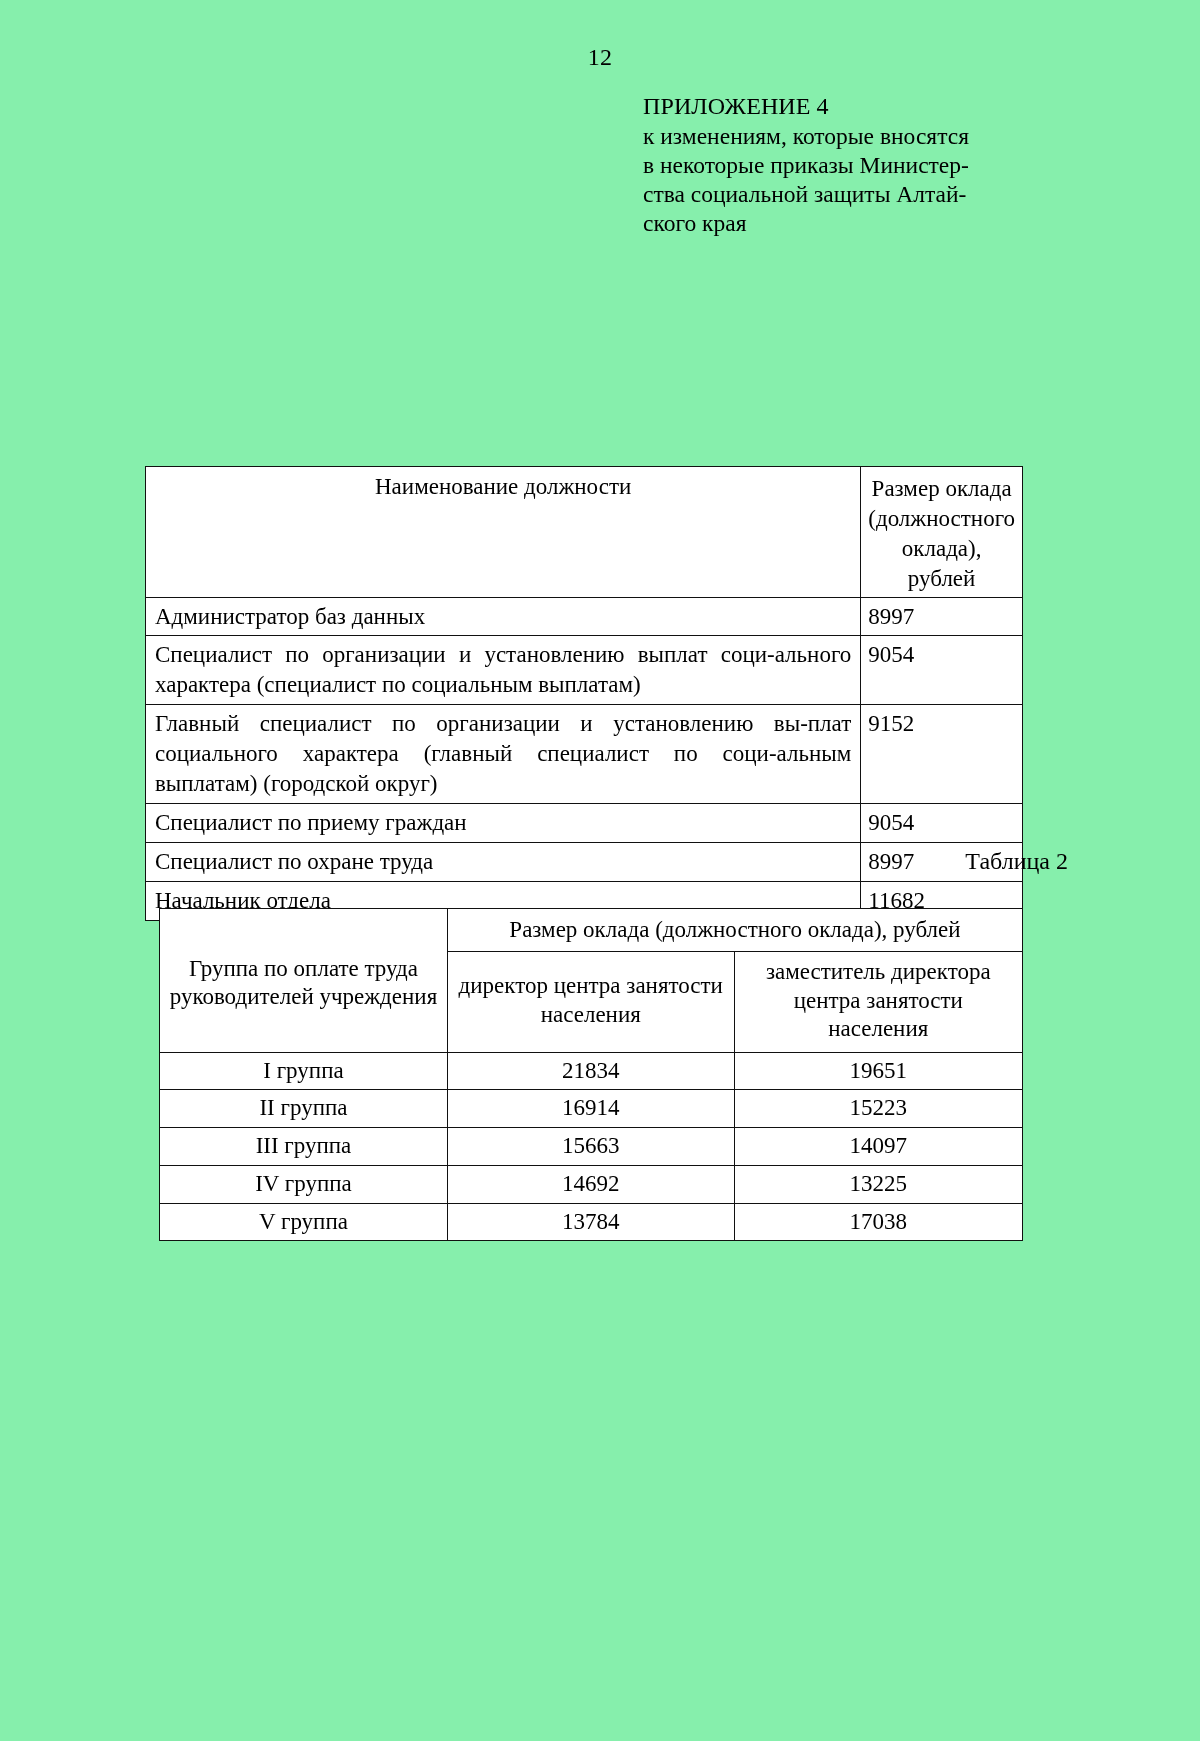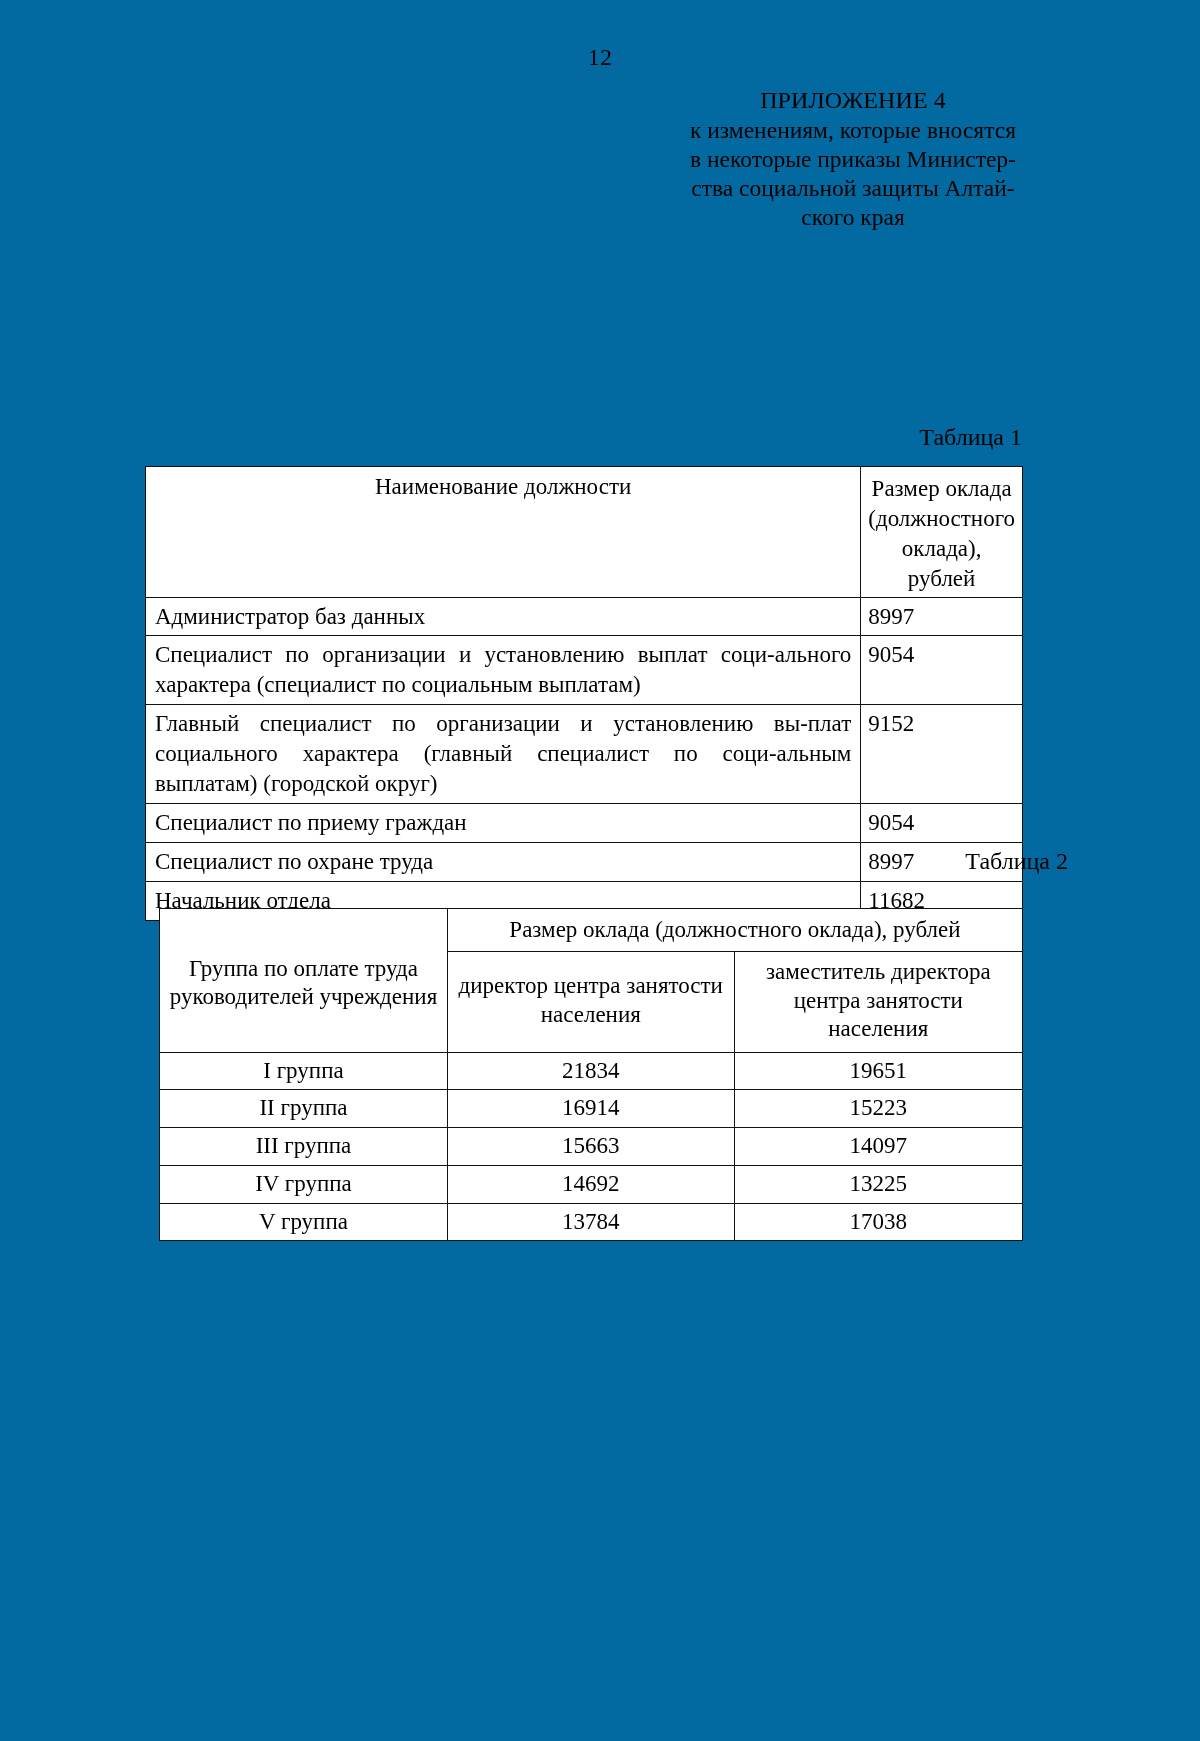--- a/index.html
+++ b/index.html
@@ -12,43 +12,43 @@
     height: 1741px;
     position: relative;
     font-family: "Liberation Serif", "DejaVu Serif", serif;
     color: #000000;
     overflow: hidden;
   }
 
   .page {
     position: absolute;
     inset: 0;
-    background: #0369a1;
+    background: #86efac;
   }
 
   
   .page-number {
     position: absolute;
     top: 44px;
     left: 0;
     width: 1200px;
     text-align: center;
     font-size: 24px;
     letter-spacing: 0.2px;
   }
 
   
   .appendix-block {
     position: absolute;
-    top: 86px;
+    top: 92px;
     left: 643px;
     width: 420px;
     font-size: 23.5px;
     line-height: 1.235;
-    text-align: center;
+    text-align: left;
   }
   .appendix-title {
     font-size: 24px;
     letter-spacing: 0.1px;
     white-space: nowrap;
   }
   .appendix-line { white-space: nowrap; }
 
   
   .doc-title-block {
@@ -160,21 +160,20 @@
 
   <div class="appendix-block">
     <div class="appendix-title">ПРИЛОЖЕНИЕ 4</div>
     <div class="appendix-line">к изменениям, которые вносятся</div>
     <div class="appendix-line">в некоторые приказы Министер-</div>
     <div class="appendix-line">ства социальной защиты Алтай-</div>
     <div class="appendix-line">ского края</div>
   </div>
 
 
-  <div class="table-caption" id="caption-1">Таблица 1</div>
 
   <table class="doc-table" id="table-1">
     <thead>
       <tr>
         <th class="col-name">Наименование должности</th>
         <th class="col-amount">Размер оклада (должностного оклада), рублей</th>
       </tr>
     </thead>
     <tbody>
       <tr>

